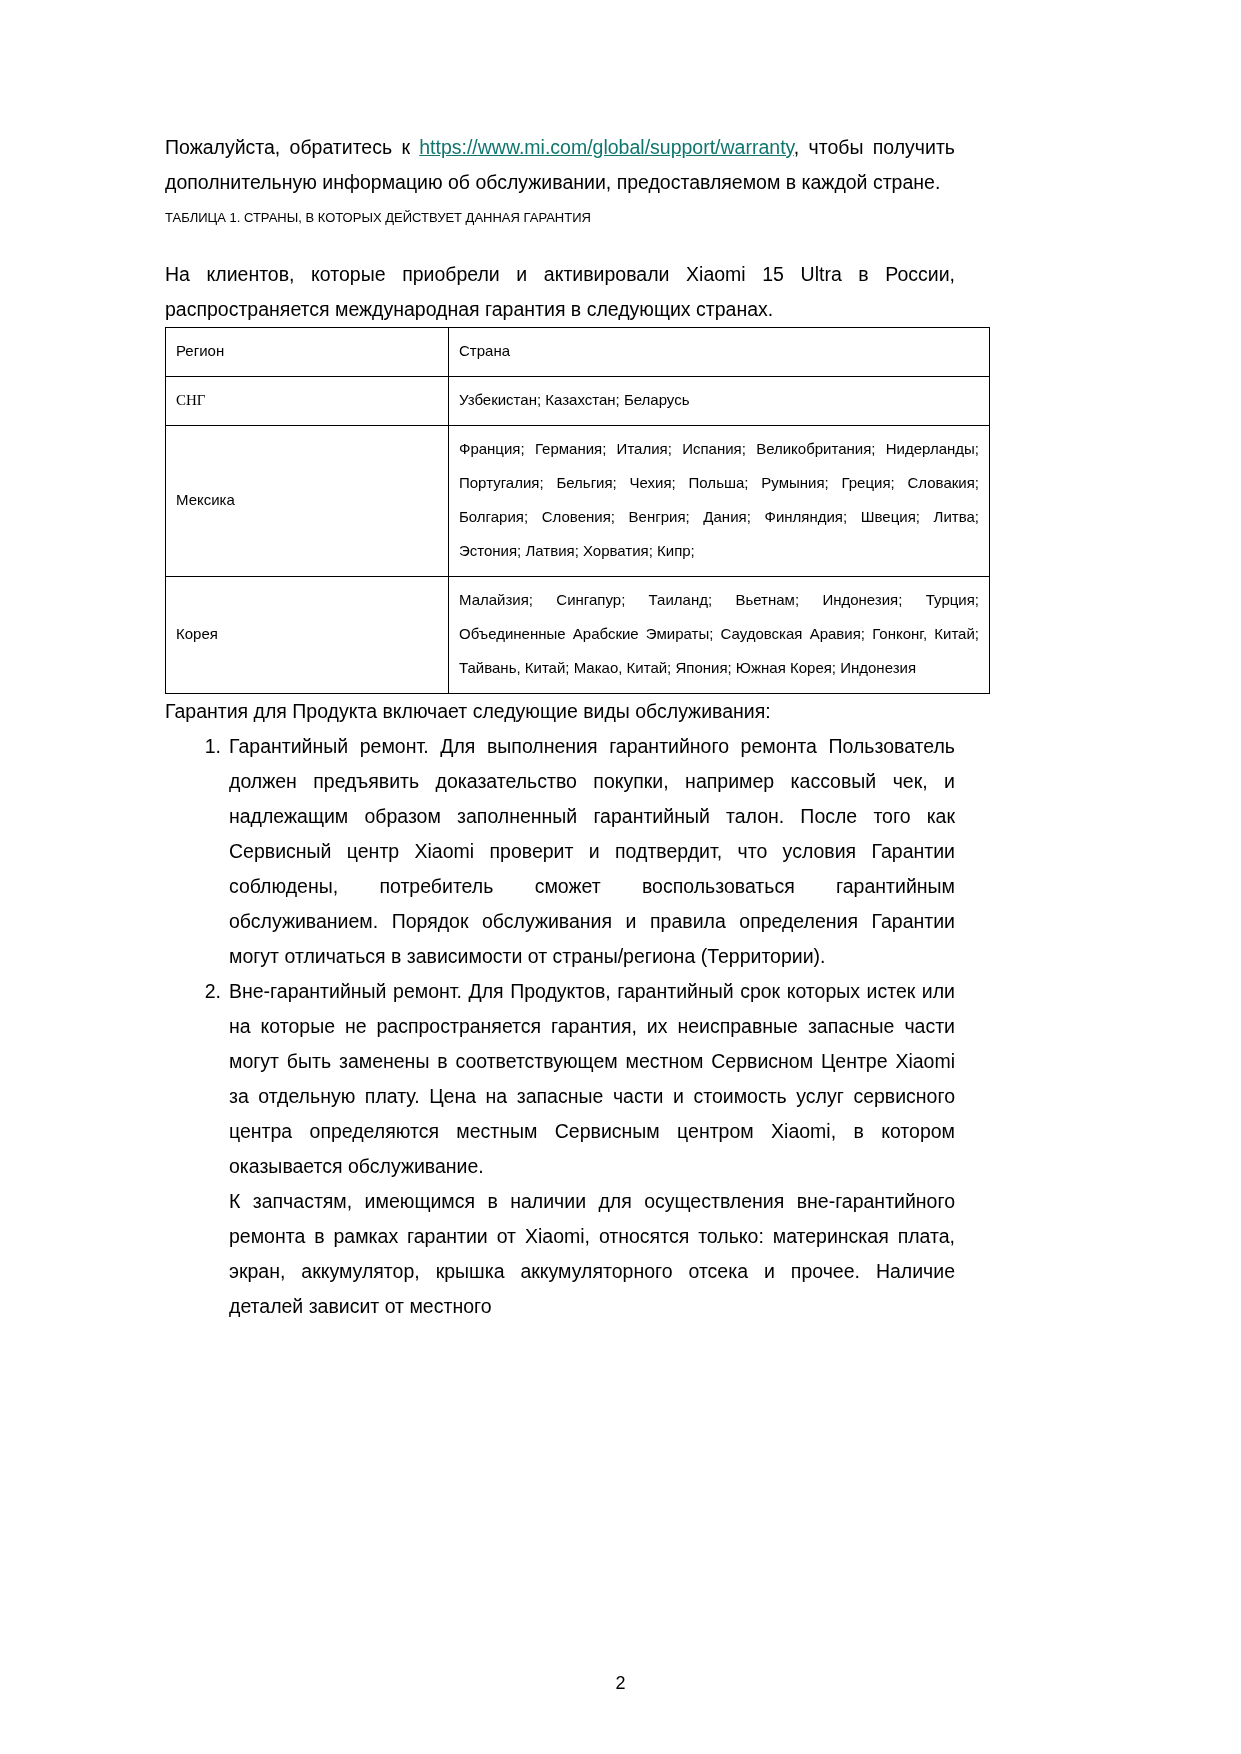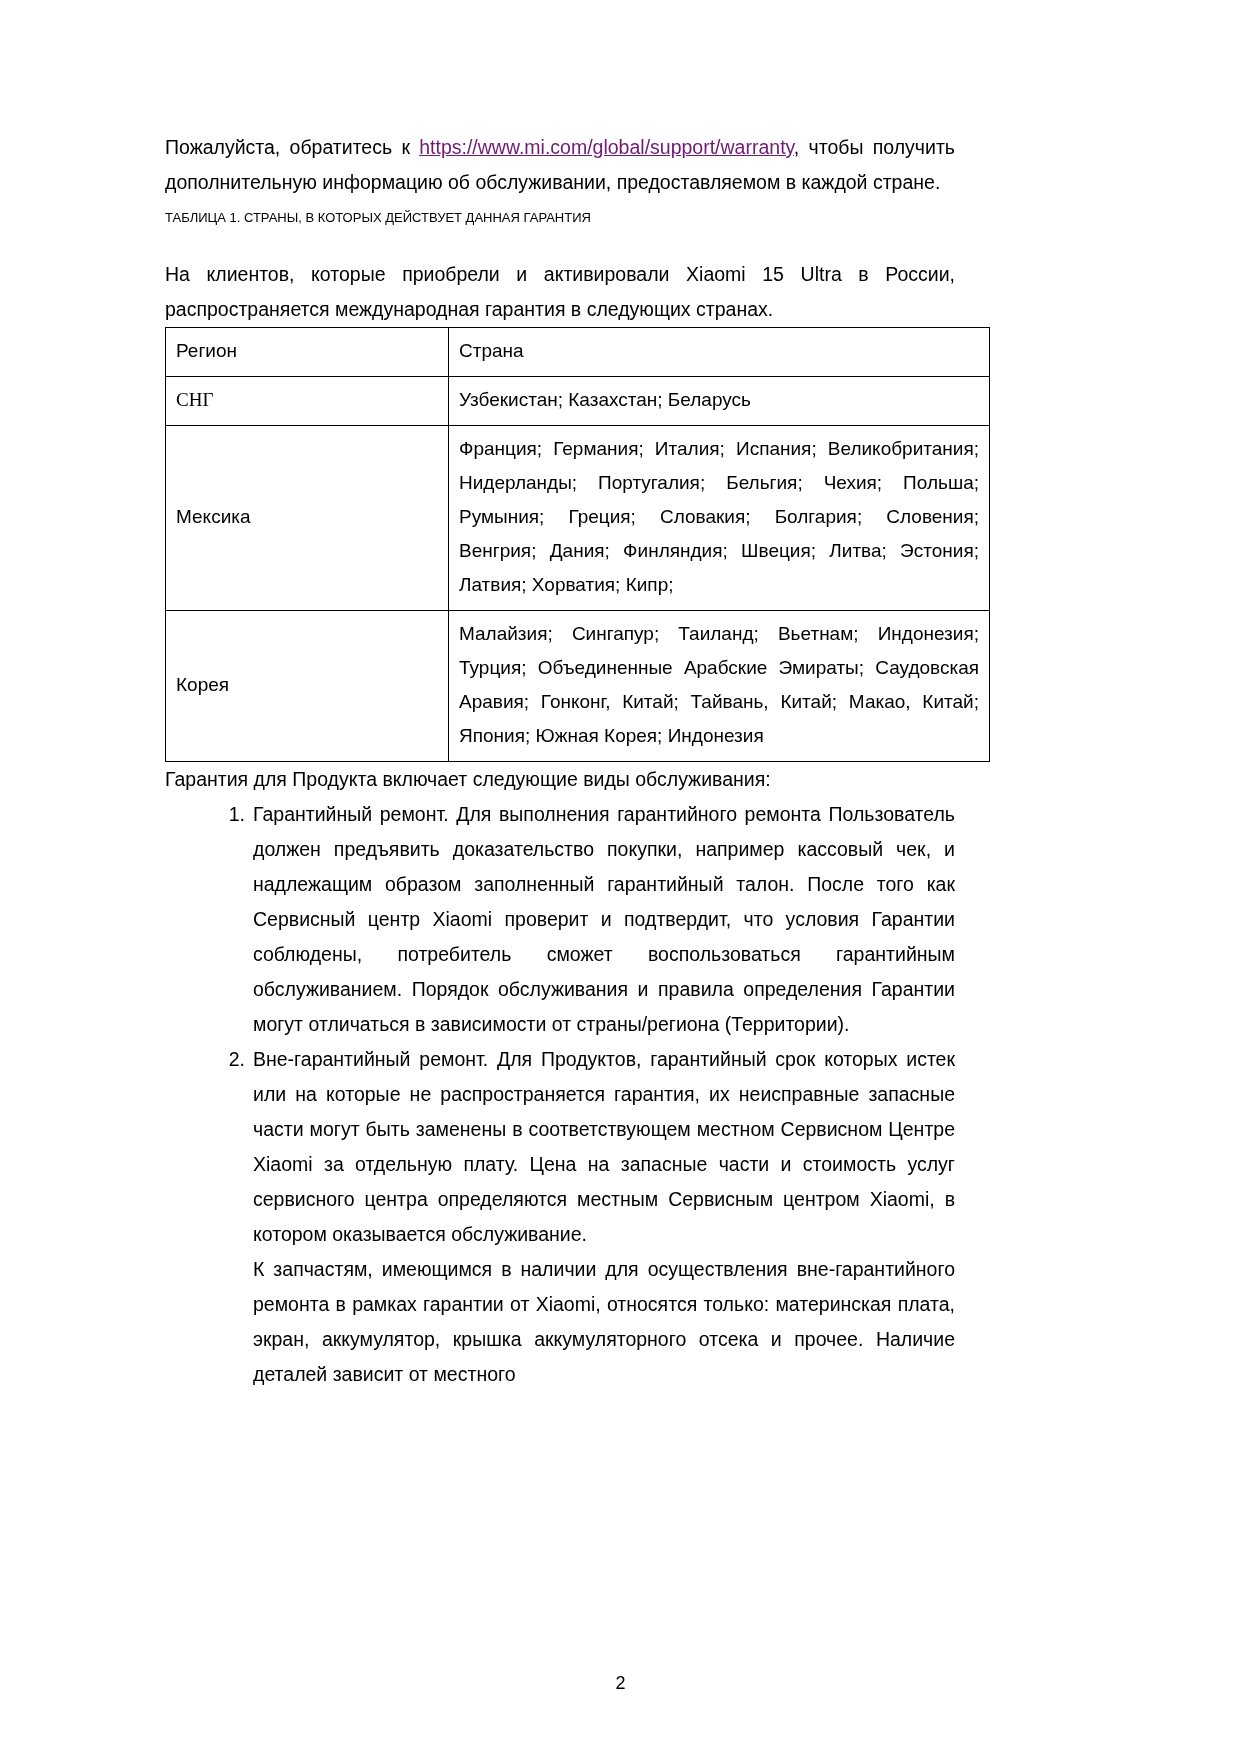--- a/index.html
+++ b/index.html
@@ -28,40 +28,40 @@
     font-size: 19.5px;
     line-height: 35px;
     text-align: justify;
     text-justify: inter-word;
   }
   .intro {
     margin-bottom: 34px;
   }
   .link {
     text-decoration: underline;
-    color: #701a75;
+    color: #0f766e;
   }
   .heading {
     font-size: 13px;
     line-height: 35px;
     margin: 0 0 22px 0;
   }
   .lead {
     margin-bottom: 30px;
   }
   table.countries {
     border-collapse: collapse;
     width: 784px;
     margin: 0 0 0 0;
     table-layout: fixed;
   }
   table.countries td {
     border: 1.5px solid #000000;
     padding: 6px 10px 8px 10px;
-    font-size: 19px;
+    font-size: 15px;
     line-height: 34px;
     vertical-align: middle;
     text-align: justify;
     text-justify: inter-word;
   }
   td.region {
     width: 262px;
     vertical-align: middle;
     text-align: left;
   }
@@ -78,21 +78,21 @@
   }
   ol.list {
     margin: 0;
     padding-left: 0;
     list-style: none;
     counter-reset: item;
   }
   ol.list > li {
     position: relative;
     padding-left: 0;
-    margin-left: 88px;
+    margin-left: 64px;
     counter-increment: item;
     font-size: 19.5px;
     line-height: 35px;
     text-align: justify;
     text-justify: inter-word;
   }
   ol.list > li::before {
     content: counter(item) ".";
     position: absolute;
     left: -36px;

